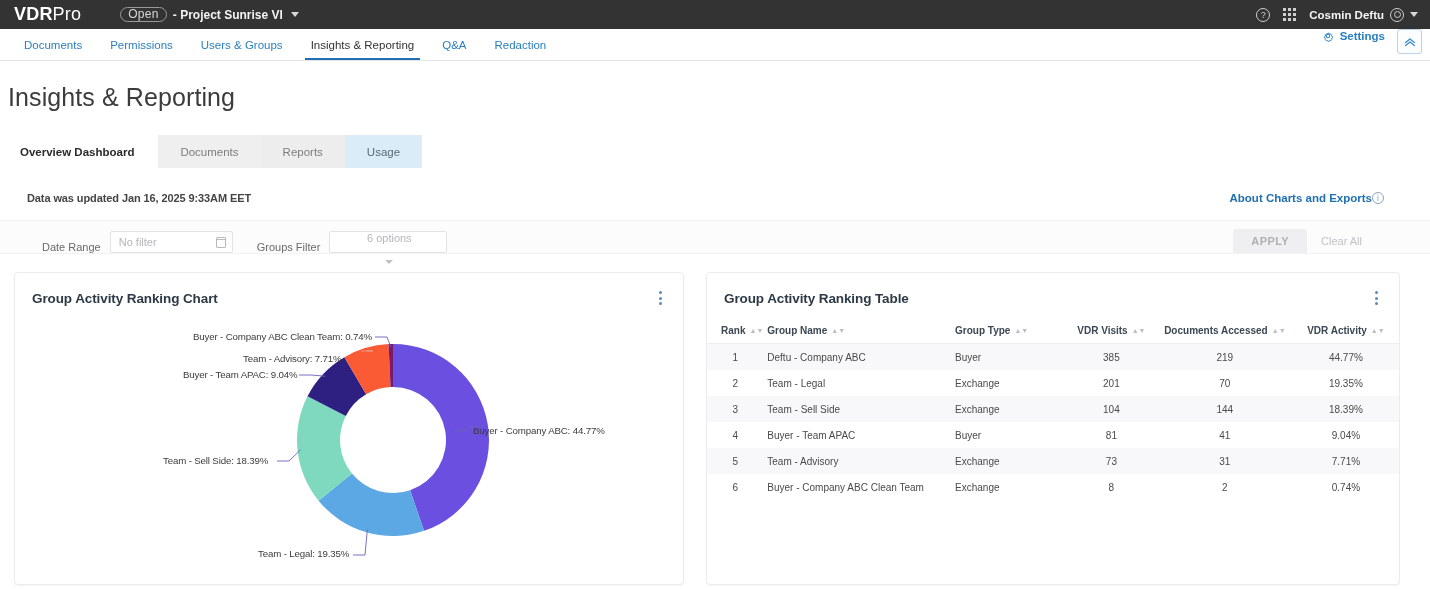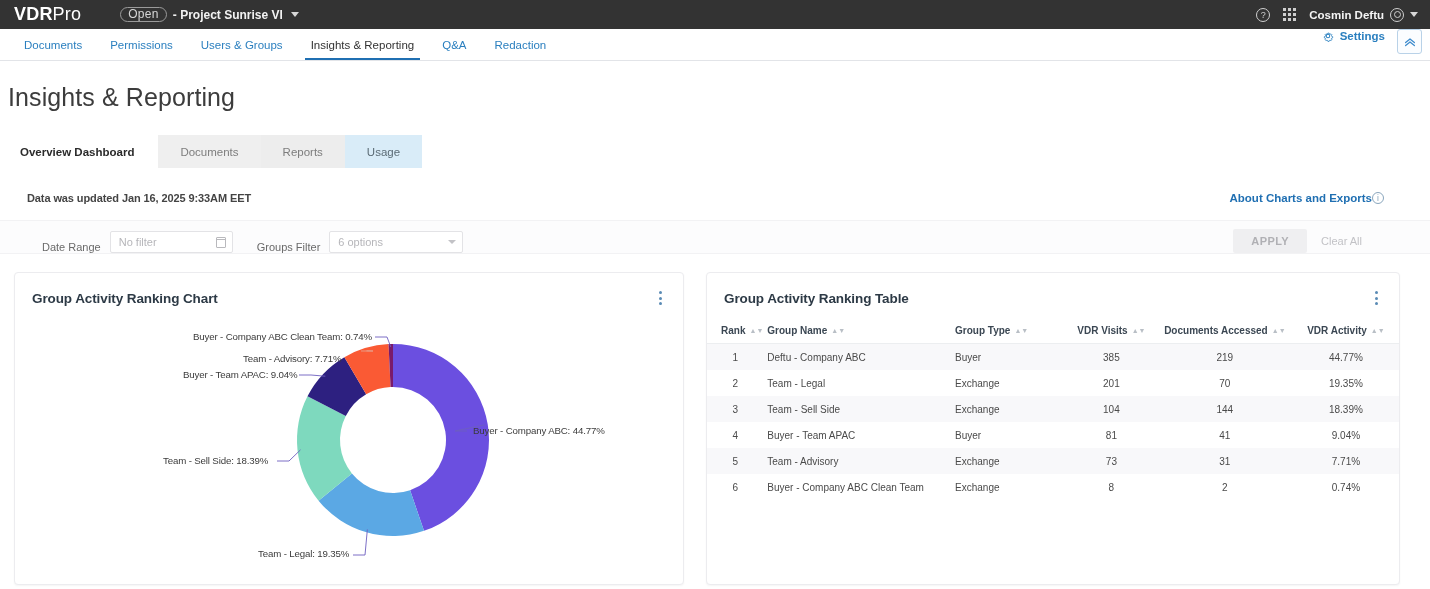--- a/index.html
+++ b/index.html
@@ -128,21 +128,21 @@
     border-top: 1px solid #f2f2f4;
     border-bottom: 1px solid #f2f2f4;
   }
   .filter-label { font-size: 11px; color: #6a6a6a; margin-right: 9px; }
   .filter-input {
     width: 123px; height: 22px; border: 1px solid #e3e3e6; border-radius: 2px;
     background: #fff; display: flex; align-items: center; padding: 0 6px 0 8px;
     font-size: 11px; color: #b6b6ba; gap: 16px;
   }
   .filter-input .val { flex: 1; }
-  .filter-select { width: 134px; }
+  .filter-select { width: 118px; flex-direction: column; }
   .cal-icon { width: 10px; height: 11px; border: 1.2px solid #b9b9bd; border-radius: 1px; position: relative; }
   .cal-icon::before { content:""; position:absolute; left:-1.2px; right:-1.2px; top:1.5px; height:1.2px; background:#b9b9bd; }
   .sel-caret { width: 0; height: 0; border-left: 4px solid transparent; border-right: 4px solid transparent; border-top: 4.5px solid #c2c2c6; }
   .gap-lg { width: 24px; }
   .filter-right { margin-left: auto; display: flex; align-items: center; gap: 14px; }
   .apply-btn {
     background: #efeff1; color: #b0b0b4; font-size: 11px; font-weight: 700;
     letter-spacing: .4px; padding: 6px 18px; border-radius: 2px;
   }
   .clearall { font-size: 11px; color: #c2c2c6; }

